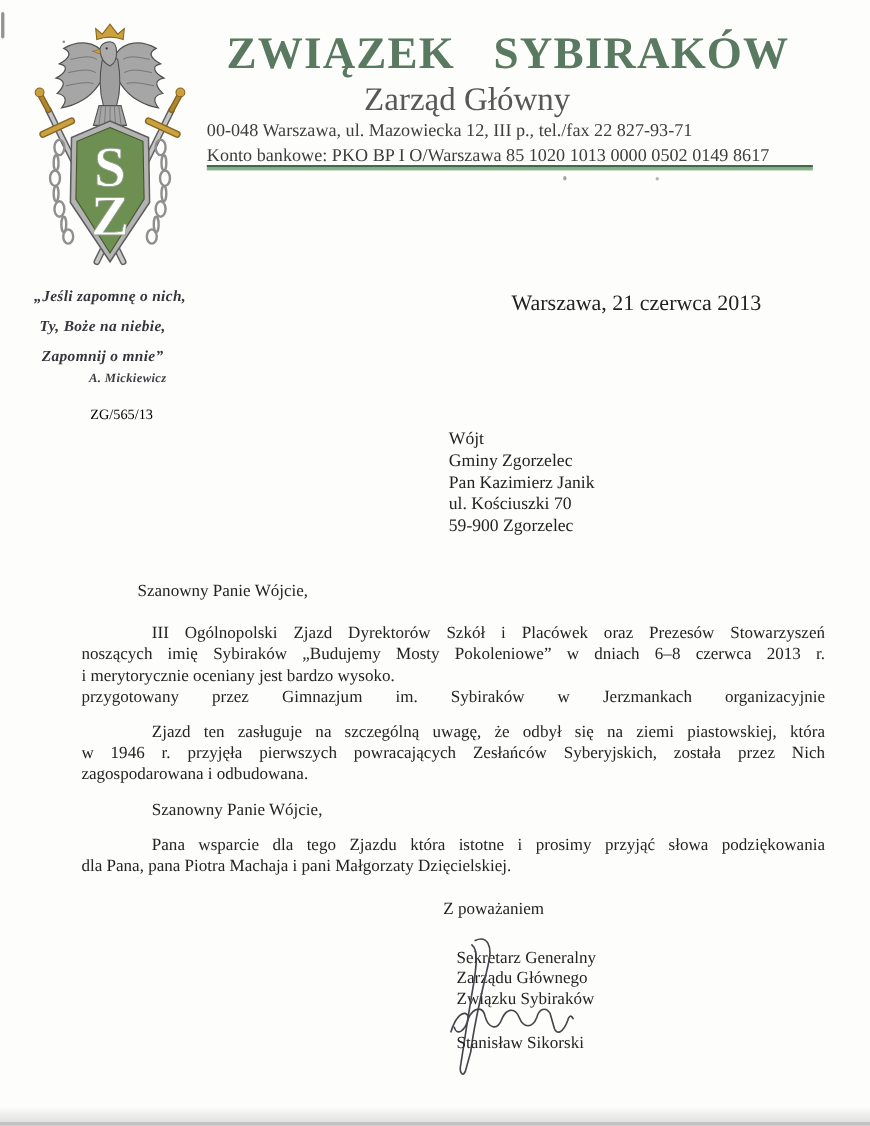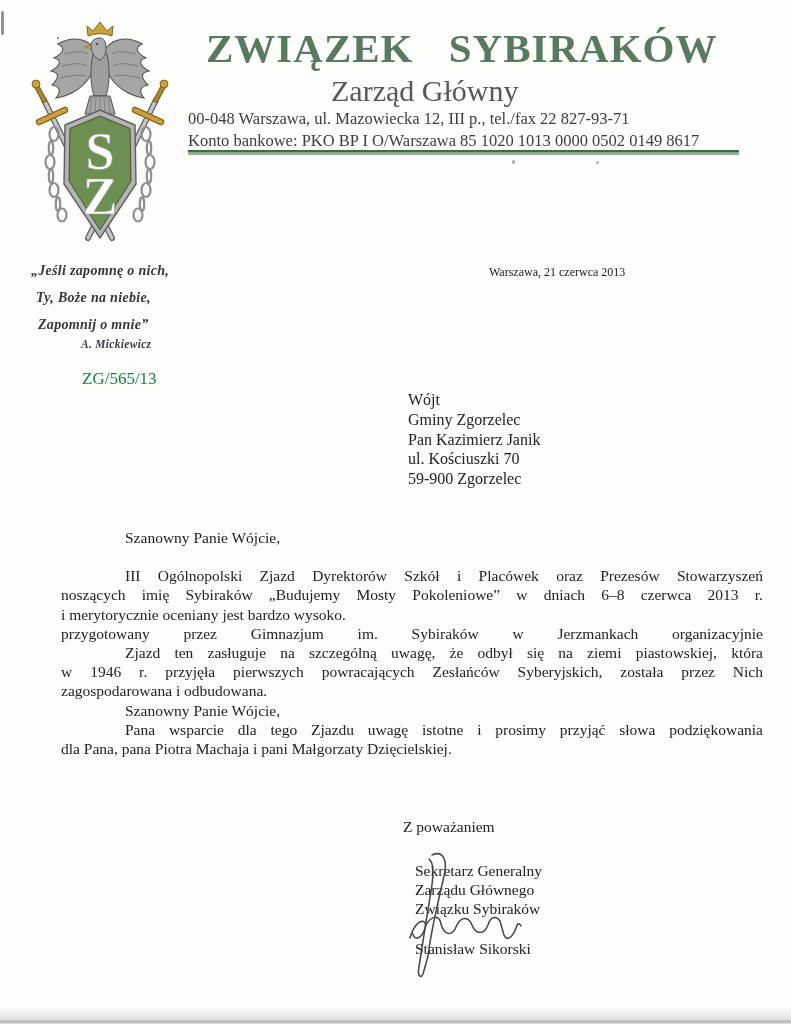--- a/index.html
+++ b/index.html
@@ -43,36 +43,36 @@
   }
   .motto .line { line-height:27px; white-space:nowrap; }
   .motto .line:nth-child(2) { padding-left:5px; }
   .motto .line:nth-child(3) { padding-left:7px; }
   .motto-attrib {
     padding-left:50px; margin-top:0;
     font-size:11.5px; font-weight:bold; font-style:italic; color:#3c3c42;
   }
   .ref-number {
     position:absolute; left:82px; top:369px;
-    font-size:17px; color:#15803d;text-align:right;
+    font-size:13px; color:#000000;text-align:right;
   }
 
   
   .dateline {
-    position:absolute; left:489px; top:265px;
-    font-size:12px; color:#222;
+    position:absolute; left:465px; top:265px;
+    font-size:20px; color:#222;
   }
   .recipient { position:absolute; left:408px; top:390px; font-size:16px; color:#222; }
   .recipient .line { line-height:19.8px; white-space:nowrap; }
 
   
   .letter-body { position:absolute; left:61px; top:528px; width:702px; font-size:15.5px; color:#232323; }
   .letter-body .line { line-height:19.2px; }
   .salutation { text-indent:64px; line-height:19.2px; margin:0 0 19px 0; }
-  .para { margin:0; }
+  .para { margin:13px; }
   .para .line { text-align:justify; text-align-last:justify; }
   .para .line.line-last { text-align:left; text-align-last:auto; }
   .para .line:first-child { text-indent:64px; }
 
   
   .valediction { position:absolute; left:403px; top:818px; font-size:15.5px; color:#232323; }
   .sig-titles { position:absolute; left:415px; top:861px; font-size:15.5px; color:#232323; }
   .sig-titles .line { line-height:19px; white-space:nowrap; }
   .signer-name { position:absolute; left:415px; top:940px; font-size:15.5px; color:#232323; }
   .signature-svg { position:absolute; left:400px; top:848px; width:160px; height:140px; }
@@ -195,21 +195,21 @@
       </div>
     <div class="para">
         <div class="line">Zjazd ten zasługuje na szczególną uwagę, że odbył się na ziemi piastowskiej, która</div>
         <div class="line">w 1946 r. przyjęła pierwszych powracających Zesłańców Syberyjskich, została przez Nich</div>
         <div class="line line-last">zagospodarowana i odbudowana.</div>
       </div>
     <div class="para">
         <div class="line line-last">Szanowny Panie Wójcie,</div>
       </div>
     <div class="para">
-        <div class="line">Pana wsparcie dla tego Zjazdu uwagę istotne i prosimy przyjąć słowa podziękowania</div>
+        <div class="line">Pana wsparcie dla tego Zjazdu która istotne i prosimy przyjąć słowa podziękowania</div>
         <div class="line line-last">dla Pana, pana Piotra Machaja i pani Małgorzaty Dzięcielskiej.</div>
       </div>
   </div>
 
   <div class="valediction">Z poważaniem</div>
   <div class="sig-titles">
       <div class="line">Sekretarz Generalny</div>
       <div class="line">Zarządu Głównego</div>
       <div class="line line-last">Związku Sybiraków</div>
     </div>

